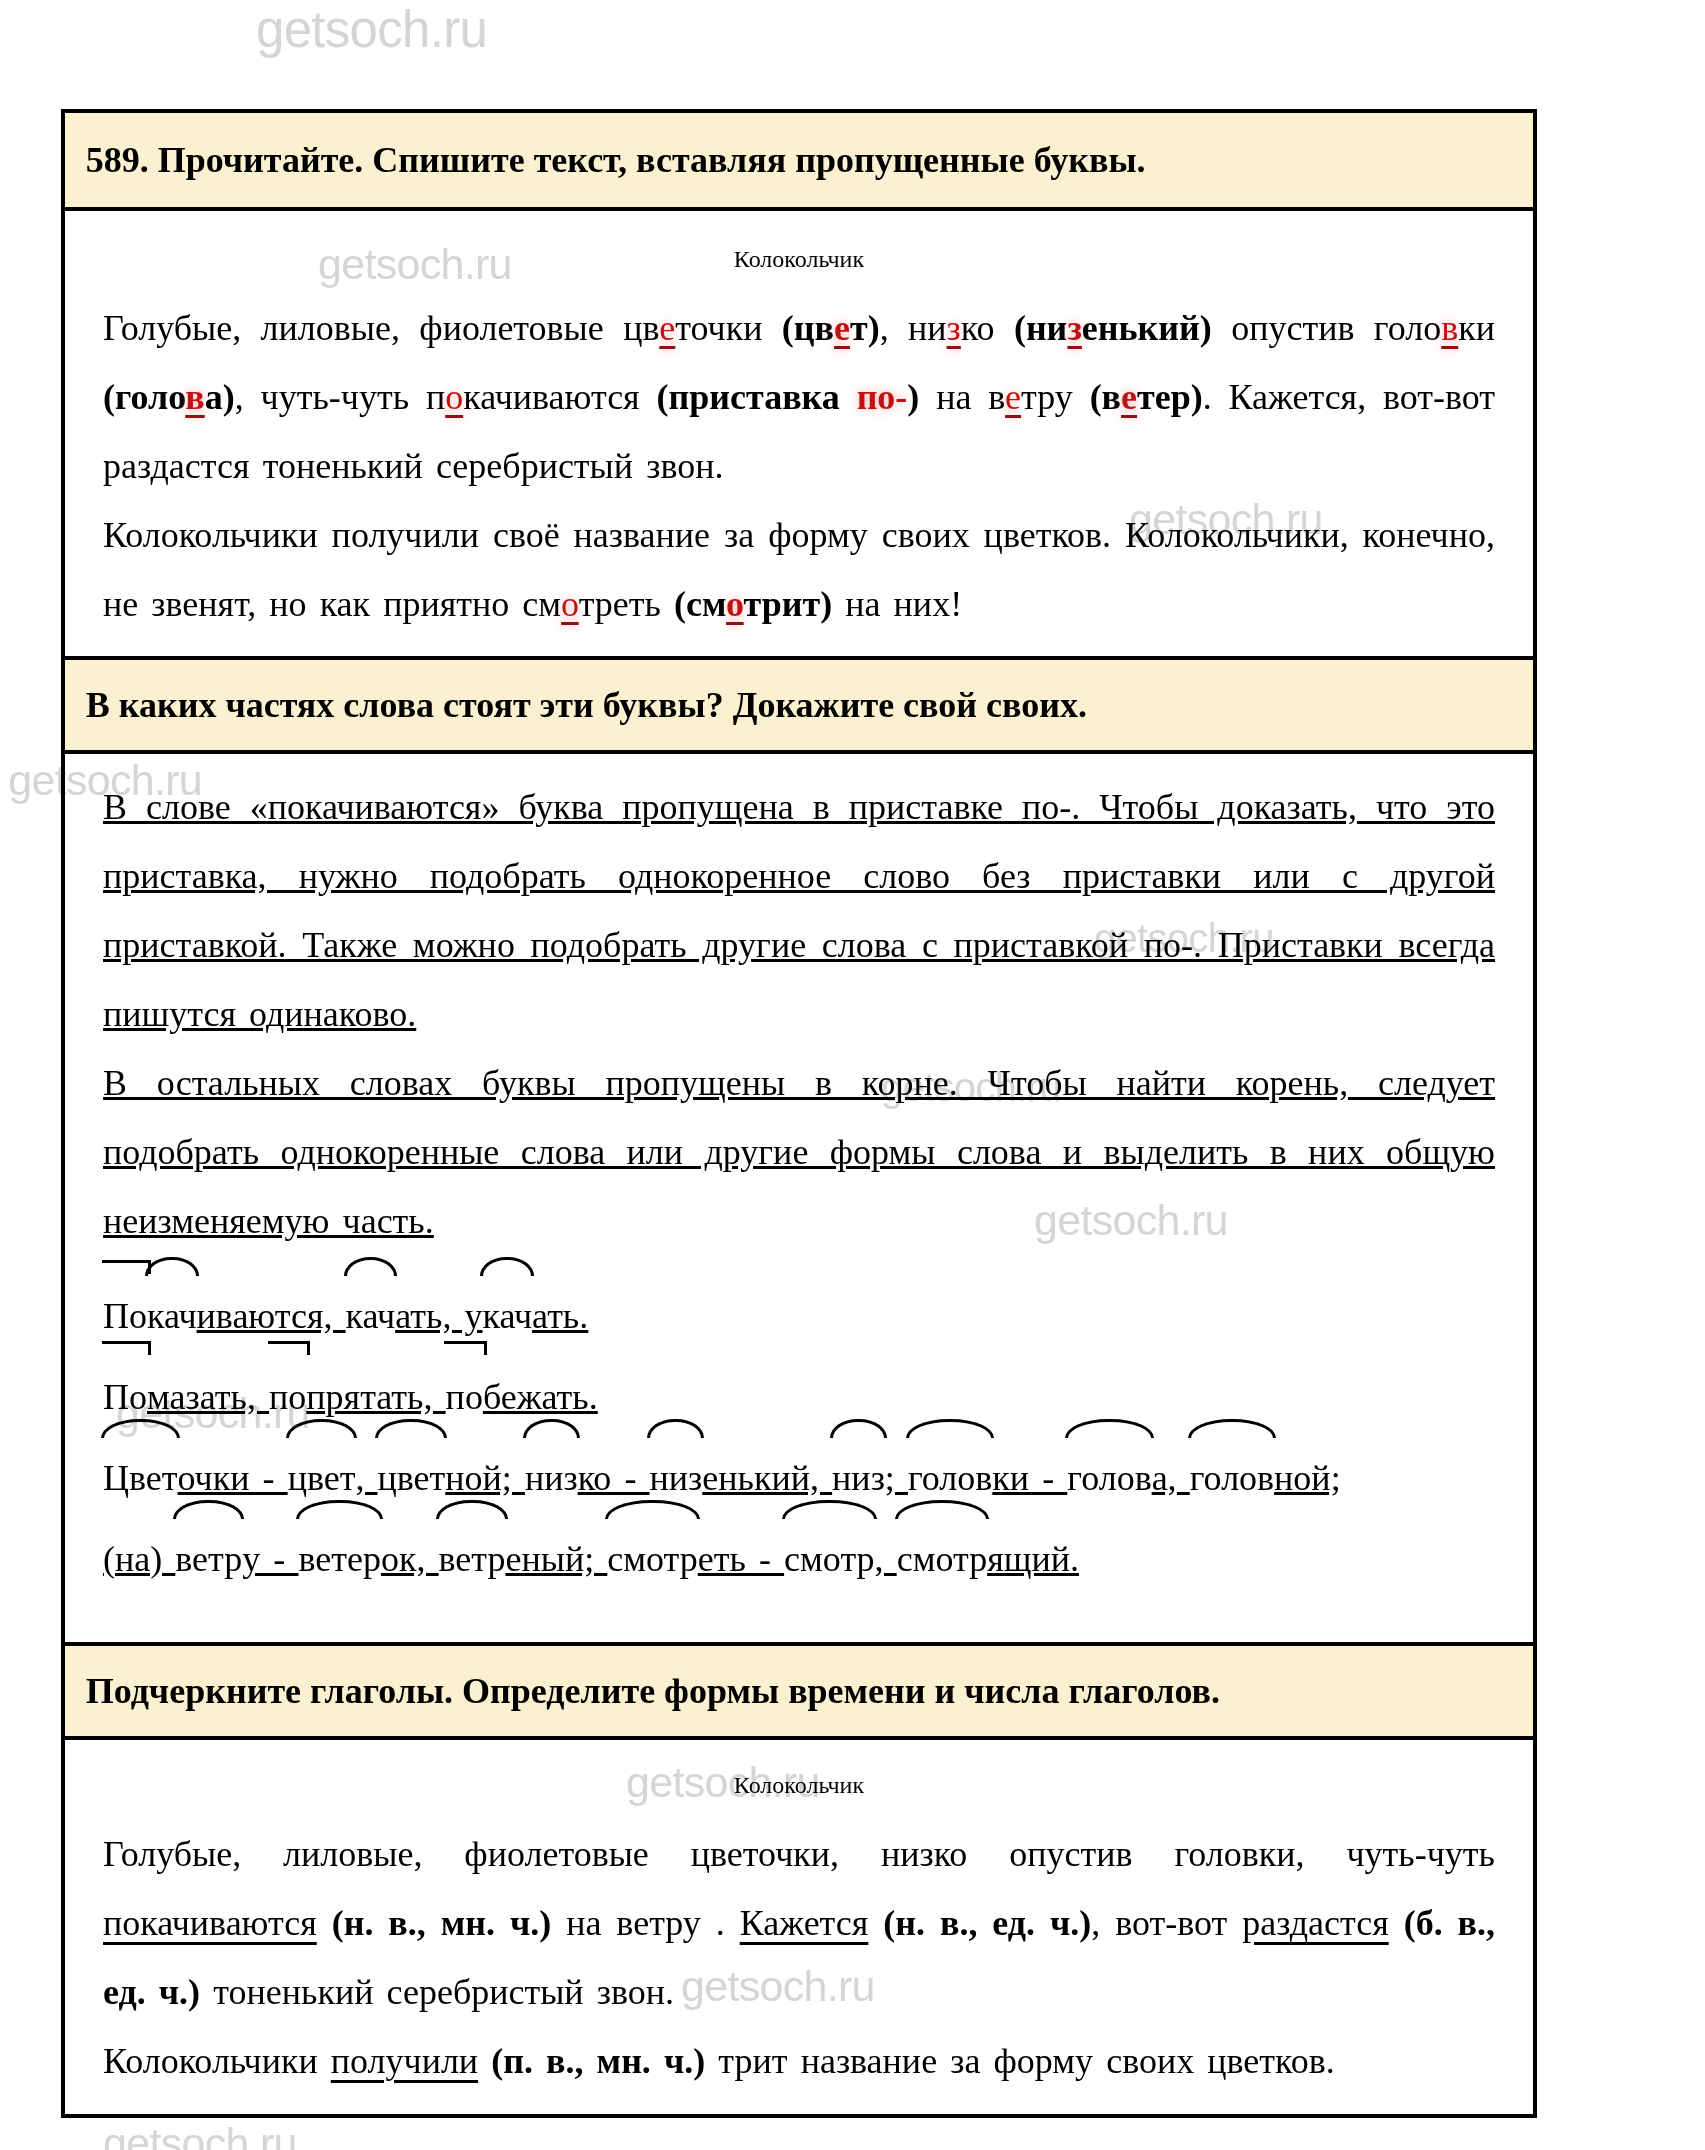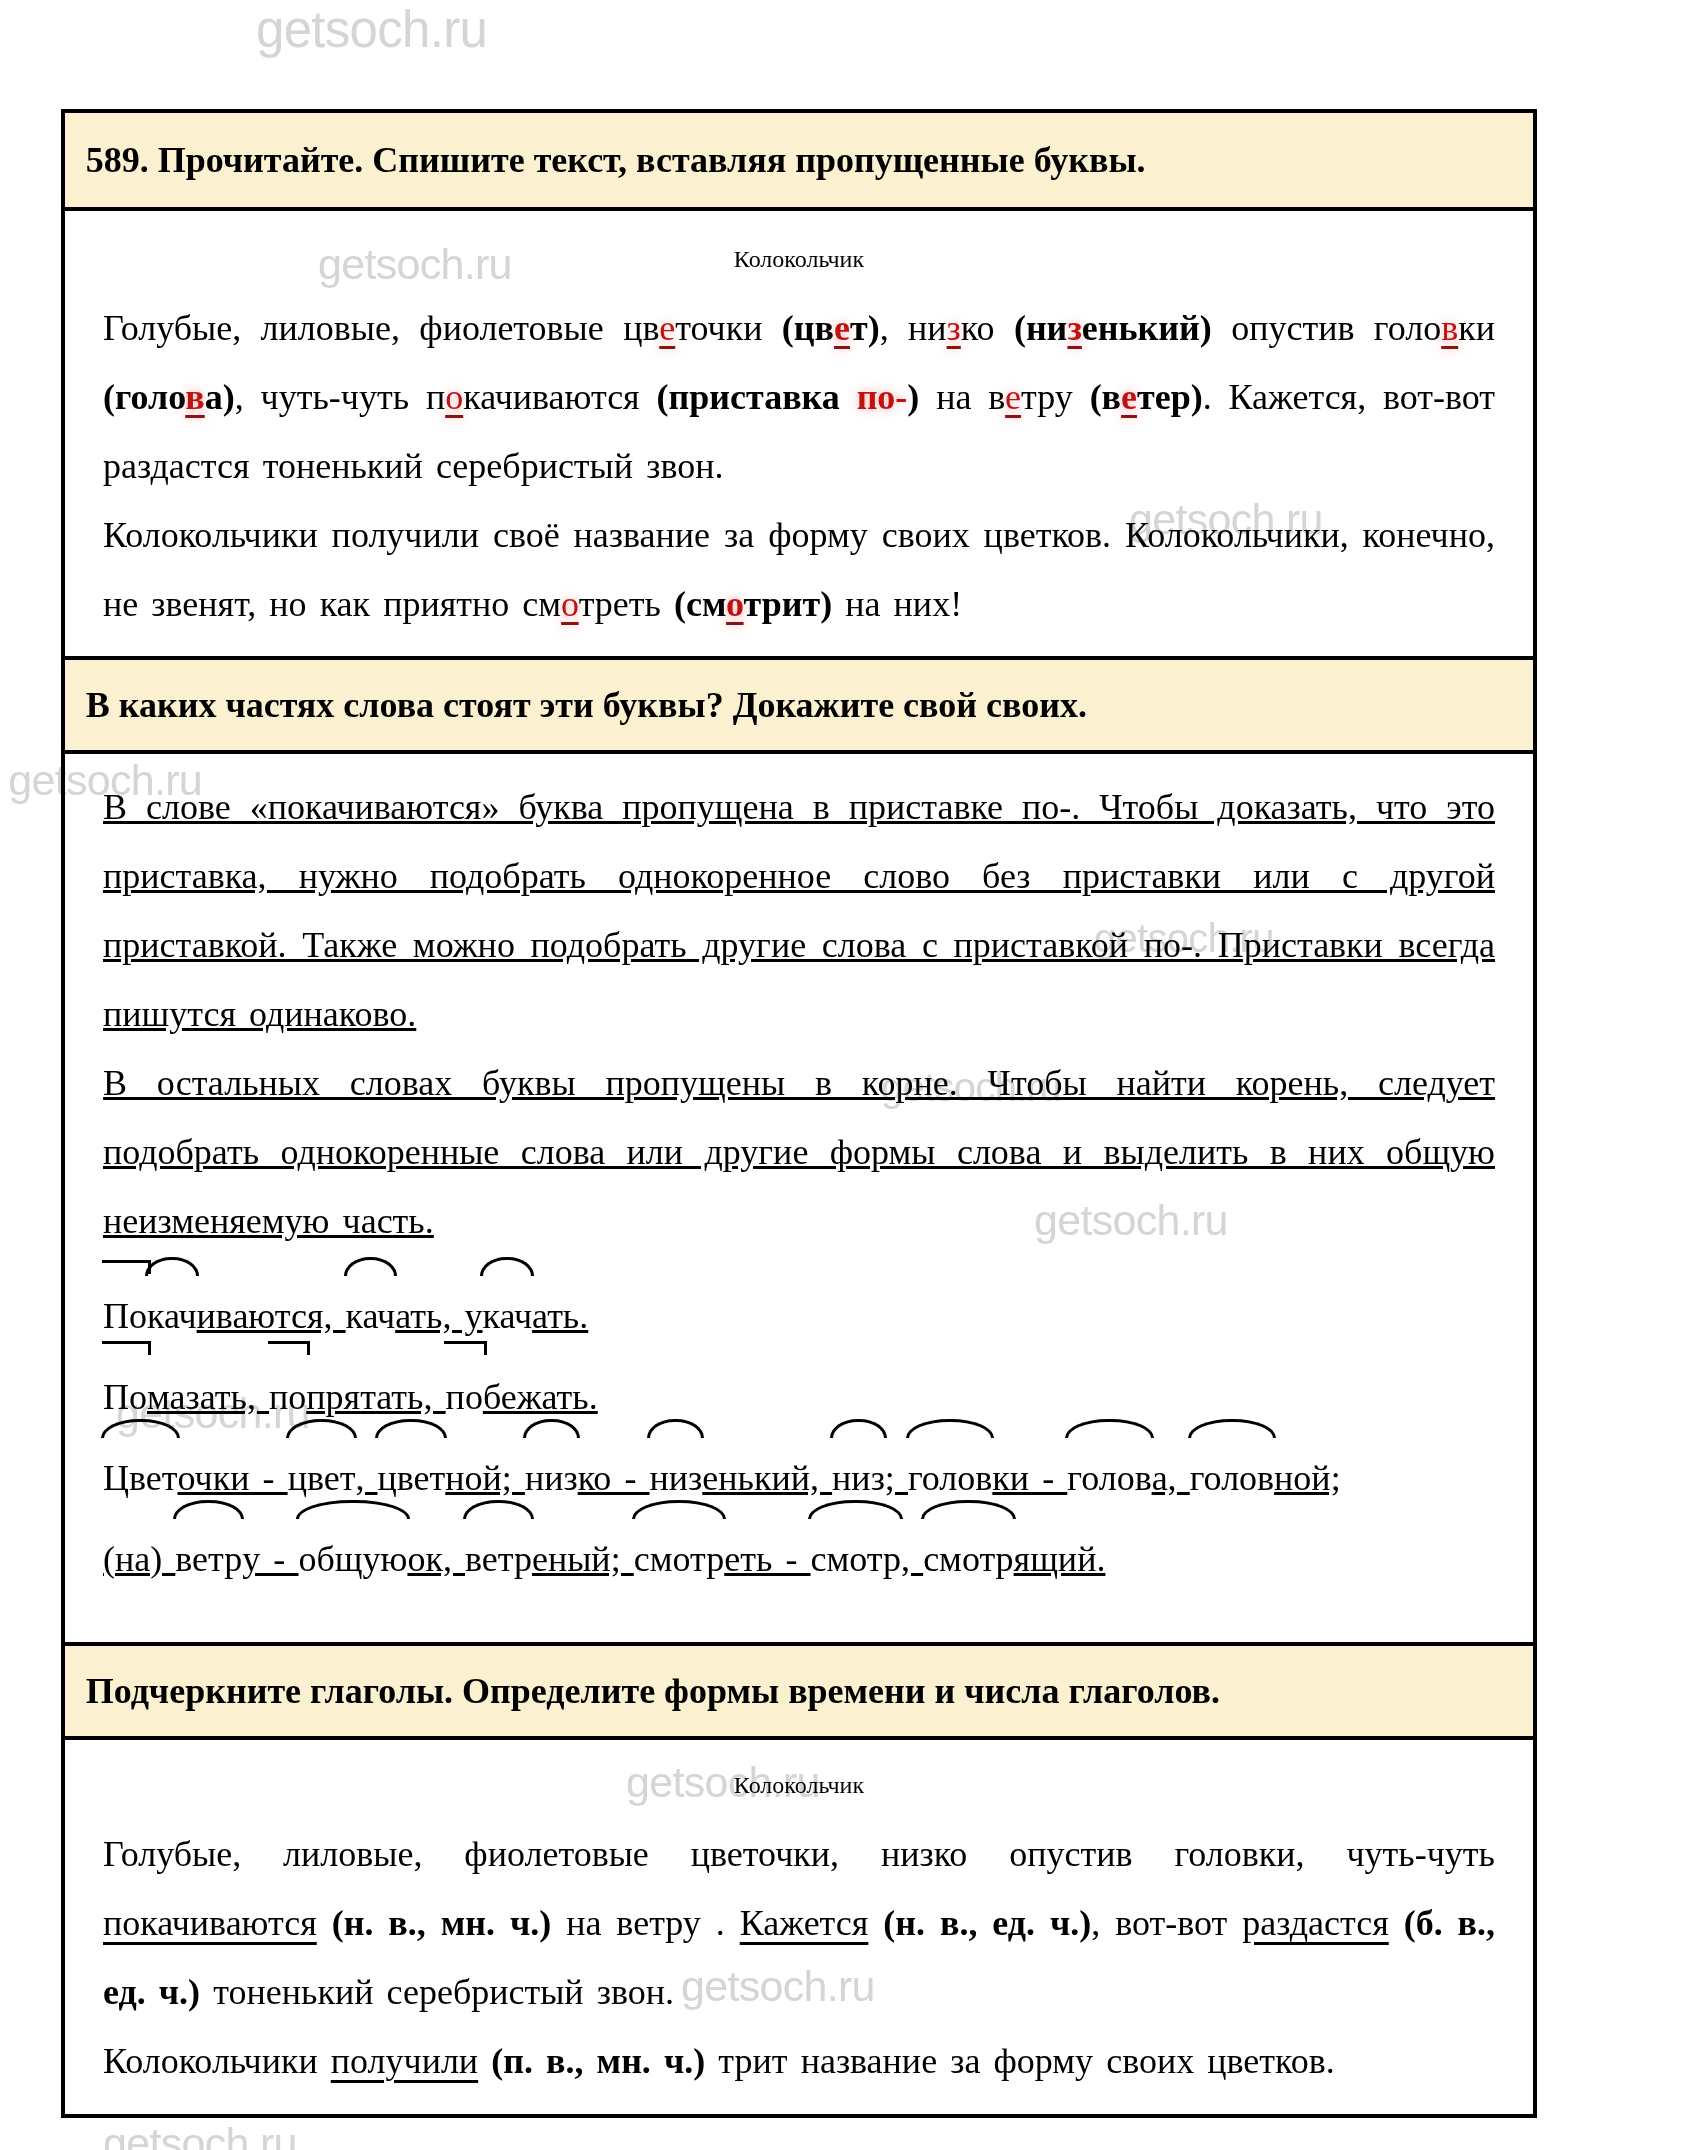--- a/index.html
+++ b/index.html
@@ -95,21 +95,21 @@
     <span>В каких частях слова стоят эти буквы? Докажите свой своих.</span>
   </div>
 
   <div class="row white r2">
     <p class="para just"><span>В слове «покачиваются» буква пропущена в приставке по-. Чтобы доказать, что это приставка, нужно подобрать однокоренное слово без приставки или с другой приставкой. Также можно подобрать другие слова с приставкой по-. Приставки всегда пишутся одинаково.</span></p>
     <p class="para just"><span>В остальных словах буквы пропущены в корне. Чтобы найти корень, следует подобрать однокоренные слова или другие формы слова и выделить в них общую неизменяемую часть.</span></p>
     <div class="wordlines">
       <p class="para wordline"><span class="pre">По</span><span class="root">кач</span><span>иваются, </span><span class="root">кач</span><span>ать, у</span><span class="root">кач</span><span>ать.</span></p>
       <p class="para wordline"><span class="pre">По</span><span>мазать, </span><span class="pre">по</span><span>прятать, </span><span class="pre">по</span><span>бежать.</span></p>
       <p class="para wordline"><span class="root">Цвет</span><span>очки - </span><span class="root">цвет</span><span>, </span><span class="root">цвет</span><span>ной; </span><span class="root">низ</span><span>ко - </span><span class="root">низ</span><span>енький, </span><span class="root">низ</span><span>; </span><span class="root">голов</span><span>ки - </span><span class="root">голов</span><span>а, </span><span class="root">голов</span><span>ной;</span></p>
-      <p class="para wordline"><span>(на) </span><span class="root">ветр</span><span>у - </span><span class="root">общую</span><span>ок, </span><span class="root">ветр</span><span>еный; </span><span class="root">смотр</span><span>еть - </span><span class="root">смотр</span><span>, </span><span class="root">смотр</span><span>ящий.</span></p>
+      <p class="para wordline"><span>(на) </span><span class="root">ветр</span><span>у - </span><span class="root">ветер</span><span>ок, </span><span class="root">ветр</span><span>еный; </span><span class="root">смотр</span><span>еть - </span><span class="root">смотр</span><span>, </span><span class="root">смотр</span><span>ящий.</span></p>
     </div>
   </div>
 
   <div class="row task">
     <span>Подчеркните глаголы. Определите формы времени и числа глаголов.</span>
   </div>
 
   <div class="row white r3">
     <div class="title">Колокольчик</div>
     <p class="para just"><span>Голубые, лиловые, фиолетовые цветочки, низко опустив головки, чуть-чуть </span><span class="u">покачиваются</span><span> </span><span class="bold">(н. в., мн. ч.)</span><span> на ветру . </span><span class="u">Кажется</span><span> </span><span class="bold">(н. в., ед. ч.)</span><span>, вот-вот </span><span class="u">раздастся</span><span> </span><span class="bold">(б. в., ед. ч.)</span><span> тоненький серебристый звон.</span></p>

